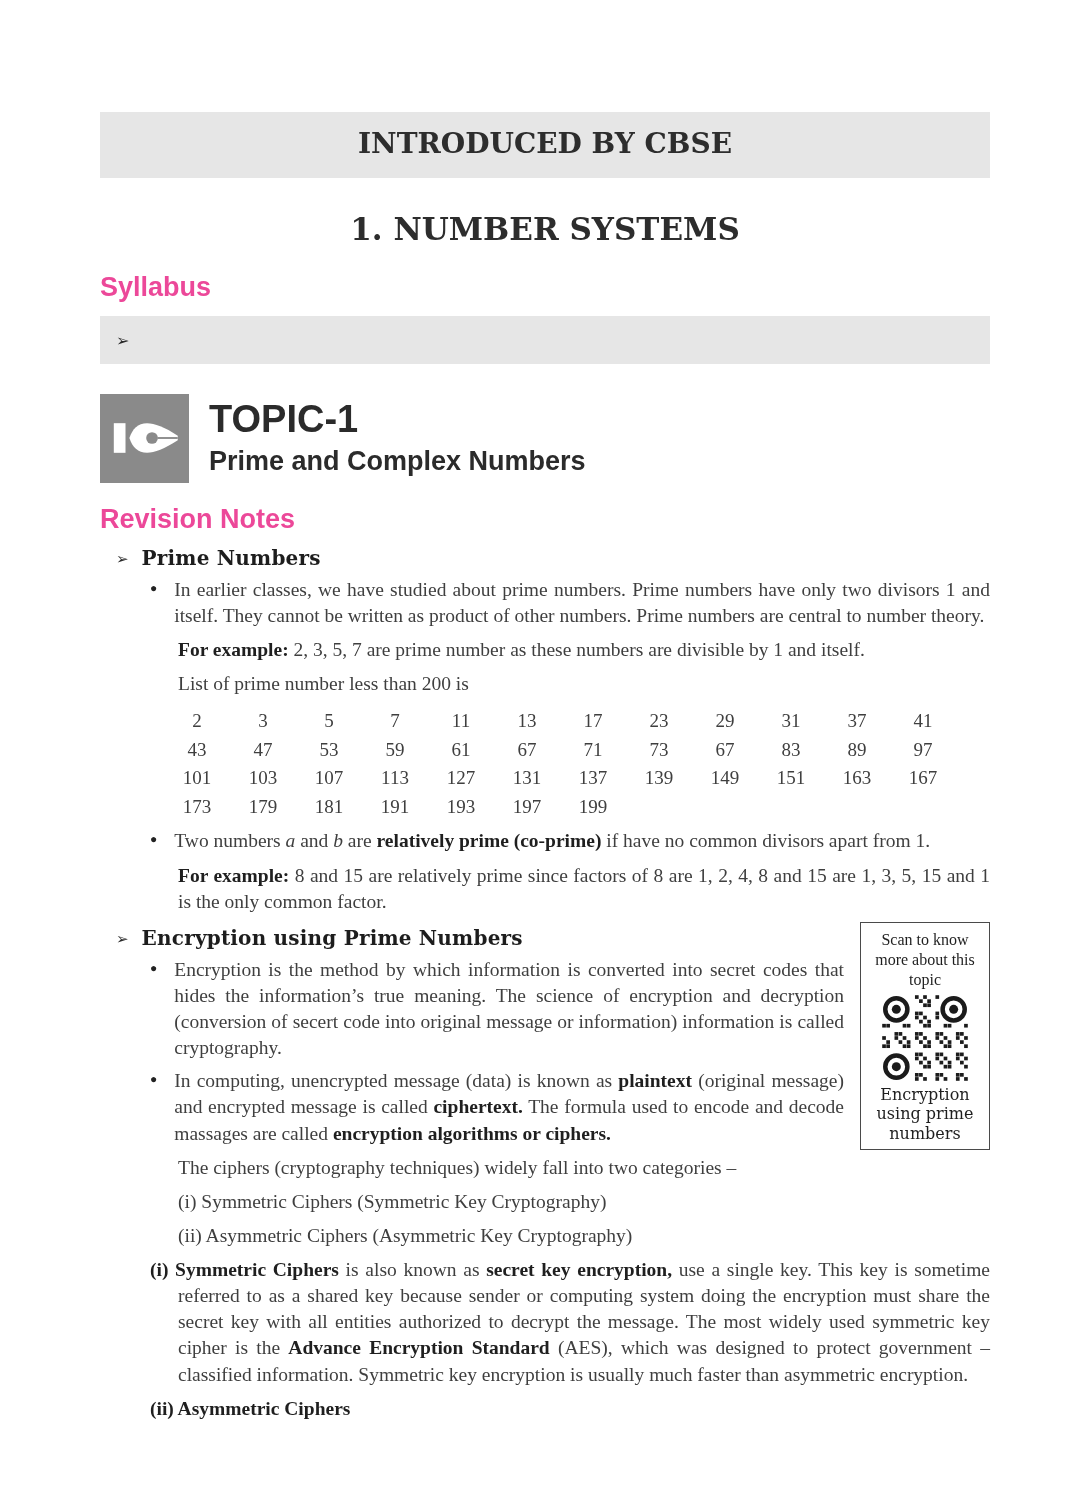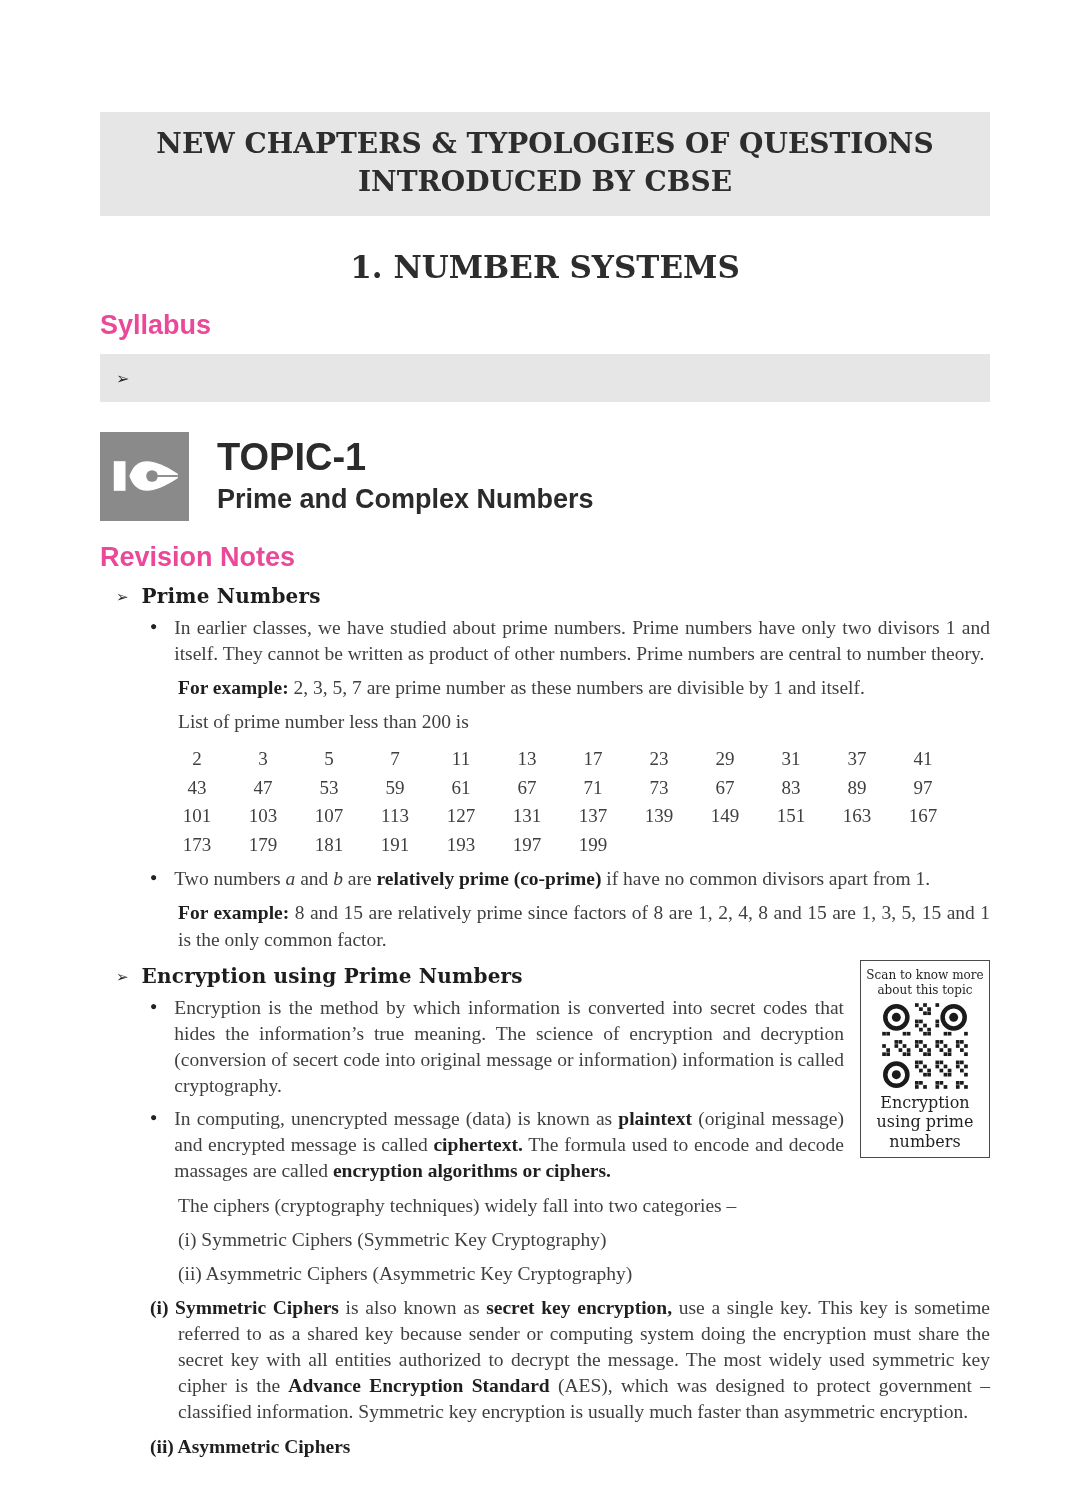--- a/index.html
+++ b/index.html
@@ -23,21 +23,21 @@
     font-size:27px;margin:0;
   }
   .syllabus-heading{margin-top:25px;}
   .syllabus-box{
     background:#e6e6e6;margin-top:13px;padding:10px 18px 12px 16px;
     display:flex;gap:15px;font-style:italic;font-size:20.5px;line-height:1.45;
     color:#2a2a2a;
   }
   .syllabus-box .arrow{font-style:normal;font-size:16px;padding-top:3px;color:#2a2a2a;}
   .syllabus-text{flex:1;text-align:justify;letter-spacing:0.3px;}
-  .topic-row{display:flex;align-items:center;gap:28px;margin-top:30px;}
+  .topic-row{display:flex;align-items:center;gap:20px;margin-top:30px;}
   .topic-icon{width:89px;height:89px;background:#8a8a8a;flex:none;display:flex;align-items:center;justify-content:center;}
   .topic-icon svg{width:78px;height:78px;}
   .topic-label{font-family:"Liberation Sans",sans-serif;font-weight:700;font-size:38px;color:#2b2b2b;line-height:1.02;}
   .topic-subtitle{font-family:"Liberation Sans",sans-serif;font-weight:700;font-size:27px;color:#2b2b2b;margin-top:7px;}
   .revision-heading{margin-top:21px;}
   .arrow-item{display:flex;gap:13px;margin:11px 0 4px 16px;}
   .arrow-item .arrow{font-size:15px;color:#2a2a2a;padding-top:4px;}
   .arrow-item .ah{font-family:"DejaVu Serif",serif;font-weight:700;font-size:20px;color:#1d1d1d;letter-spacing:0.2px;}
   .bullet-item{display:flex;gap:17px;margin:7px 0 0 50px;}
   .bullet-item .dot{font-size:12px;padding-top:4px;color:#222;}
@@ -48,31 +48,30 @@
   .i{font-style:italic;}
   .prime-table{margin:10px 0 3px 64px;width:792px;}
   .prime-row{display:grid;grid-template-columns:repeat(12,1fr);}
   .prime-cell{text-align:center;font-size:19px;line-height:28.5px;color:#3f3f3f;}
   .enc-section{margin-top:2px;}
   .qr-box{
     float:right;width:120px;border:1.5px solid #4a4a4a;padding:7px 4px 6px;
     margin:-4px 0 12px 16px;text-align:center;
     font-family:"DejaVu Serif",serif;color:#1f1f1f;background:#fff;
   }
-  .qr-top{font-size:12px;line-height:1.25;}
+  .qr-top{font-size:16px;line-height:1.25;font-family:Liberation Serif, serif;}
   .qr-code svg{width:86px;height:86px;display:block;margin:5px auto 4px;fill:#1b1b1b;}
   .qr-bottom{font-size:16px;line-height:1.22;}
 </style>
 </head>
 <body>
 
 <div class="page">
 
   <div class="banner">
-    <div>NEW CHAPTERS &amp; TYPOLOGIES OF QUESTIONS</div>
     <div>INTRODUCED BY CBSE</div>
   </div>
 
   <div class="chapter-title">1. NUMBER SYSTEMS</div>
 
   <div class="sans-heading syllabus-heading">Syllabus</div>
 
   <div class="syllabus-box">
     <span class="arrow">➢</span>
   </div>

